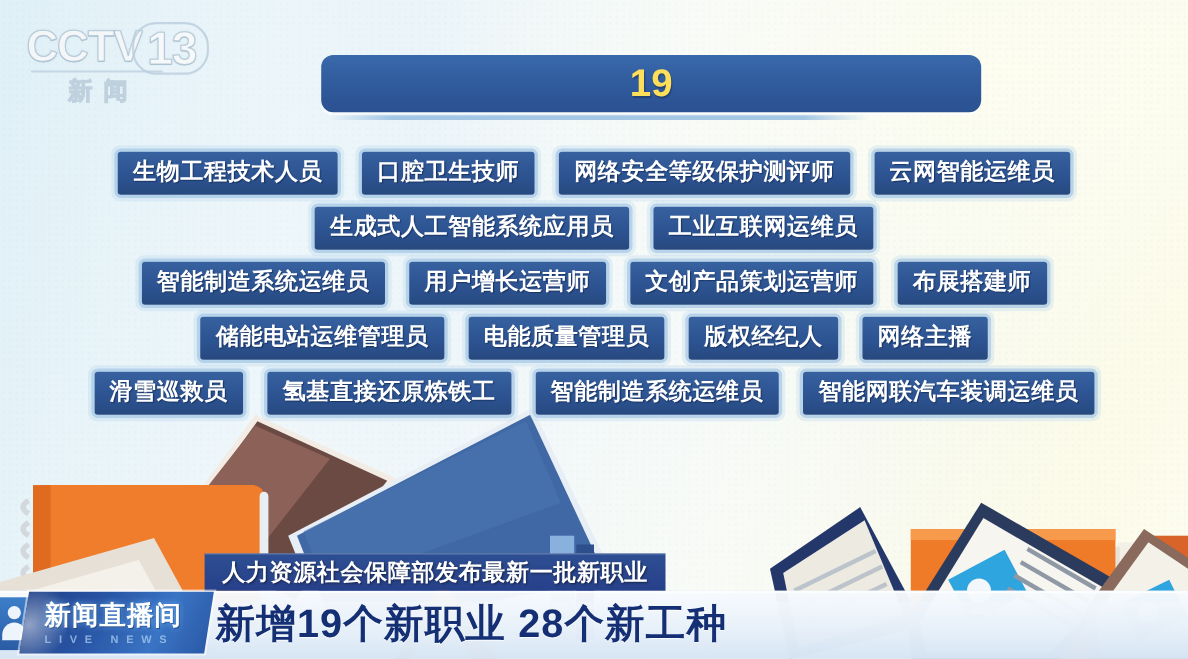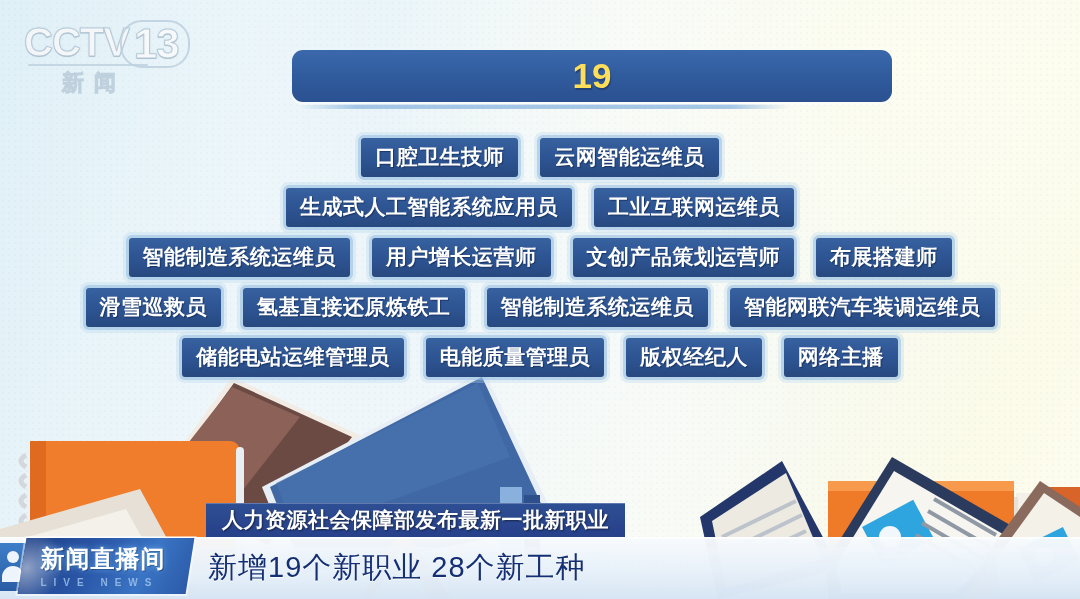--- a/index.html
+++ b/index.html
@@ -126,42 +126,42 @@
       0 0 0 3px rgba(150,190,225,.55),
       0 0 0 6px rgba(185,214,235,.32);
     line-height: 26px;
   }
 
   
   .illo { position: absolute; left: 0; bottom: 0; width: 1080px; height: 230px; z-index: 3; }
 
   
   .sub-banner {
-    position: absolute; left: 206px; top: 503px;
+    position: absolute; left: 186px; top: 503px;
     height: 34px;
     background: linear-gradient(180deg, #2e4f93 0%, #27408a 100%);
     padding: 0 16px;
     display: flex; align-items: center;
     z-index: 8;
     box-shadow: inset 0 1px 0 rgba(255,255,255,.25);
   }
   .sub-banner span {
     color: #ffffff; font-size: 21px; font-weight: 700; letter-spacing: .5px;
     text-shadow: 1px 1px 2px rgba(0,0,0,.5);
   }
   .headline-bar {
     position: absolute; left: 0; top: 537px;
     width: 1080px; height: 62px;
     background: linear-gradient(180deg, rgba(247,250,253,.97) 0%, rgba(231,240,249,.97) 55%, rgba(214,228,243,.97) 100%);
     z-index: 7;
     border-top: 2px solid rgba(255,255,255,.9);
   }
   .headline {
-    position: absolute; left: 208px; top: 541px;
-    font-size: 29px; font-weight: 400; letter-spacing: 1px;
+    position: absolute; left: 196px; top: 541px;
+    font-size: 36px; font-weight: 700; letter-spacing: 1px;
     color: #152f74;
     z-index: 9;
     line-height: 52px;
     text-shadow: 0 1px 0 rgba(255,255,255,.8);
   }
   .live-badge {
     position: absolute; left: 22px; top: 538px;
     width: 168px; height: 56px;
     background: linear-gradient(110deg, #1d3f86 0%, #2a56a6 40%, #3a74c4 72%, #2b5ba8 100%);
     transform: skewX(-9deg);
@@ -211,44 +211,46 @@
     <div class="logo-sub">新闻</div>
   </div>
 
   <div class="title-banner">
     <span class="t-num">19</span>
   </div>
   <div class="banner-shine"></div>
 
   <div class="tags" id="tag-container">
       <div class="tag-row">
+        <div class="tag">生物工程技术人员</div>
         <div class="tag">口腔卫生技师</div>
+        <div class="tag">网络安全等级保护测评师</div>
         <div class="tag">云网智能运维员</div>
       </div>
       <div class="tag-row">
         <div class="tag">生成式人工智能系统应用员</div>
         <div class="tag">工业互联网运维员</div>
       </div>
       <div class="tag-row">
         <div class="tag">智能制造系统运维员</div>
         <div class="tag">用户增长运营师</div>
         <div class="tag">文创产品策划运营师</div>
         <div class="tag">布展搭建师</div>
       </div>
       <div class="tag-row">
+        <div class="tag">储能电站运维管理员</div>
+        <div class="tag">电能质量管理员</div>
+        <div class="tag">版权经纪人</div>
+        <div class="tag">网络主播</div>
+      </div>
+      <div class="tag-row">
         <div class="tag">滑雪巡救员</div>
         <div class="tag">氢基直接还原炼铁工</div>
         <div class="tag">智能制造系统运维员</div>
         <div class="tag">智能网联汽车装调运维员</div>
-      </div>
-      <div class="tag-row">
-        <div class="tag">储能电站运维管理员</div>
-        <div class="tag">电能质量管理员</div>
-        <div class="tag">版权经纪人</div>
-        <div class="tag">网络主播</div>
       </div>
     </div>
 
   <svg class="illo" viewBox="0 0 1080 230" preserveAspectRatio="none">
 
     <g>
       <polygon points="150,120 232,8 360,66 272,182" fill="#f2ece4"></polygon>
       <polygon points="156,122 234,14 352,68 268,176" fill="#6b4a44"></polygon>
       <polygon points="160,110 232,18 300,48 228,140" fill="#8c6157"></polygon>
     </g>

